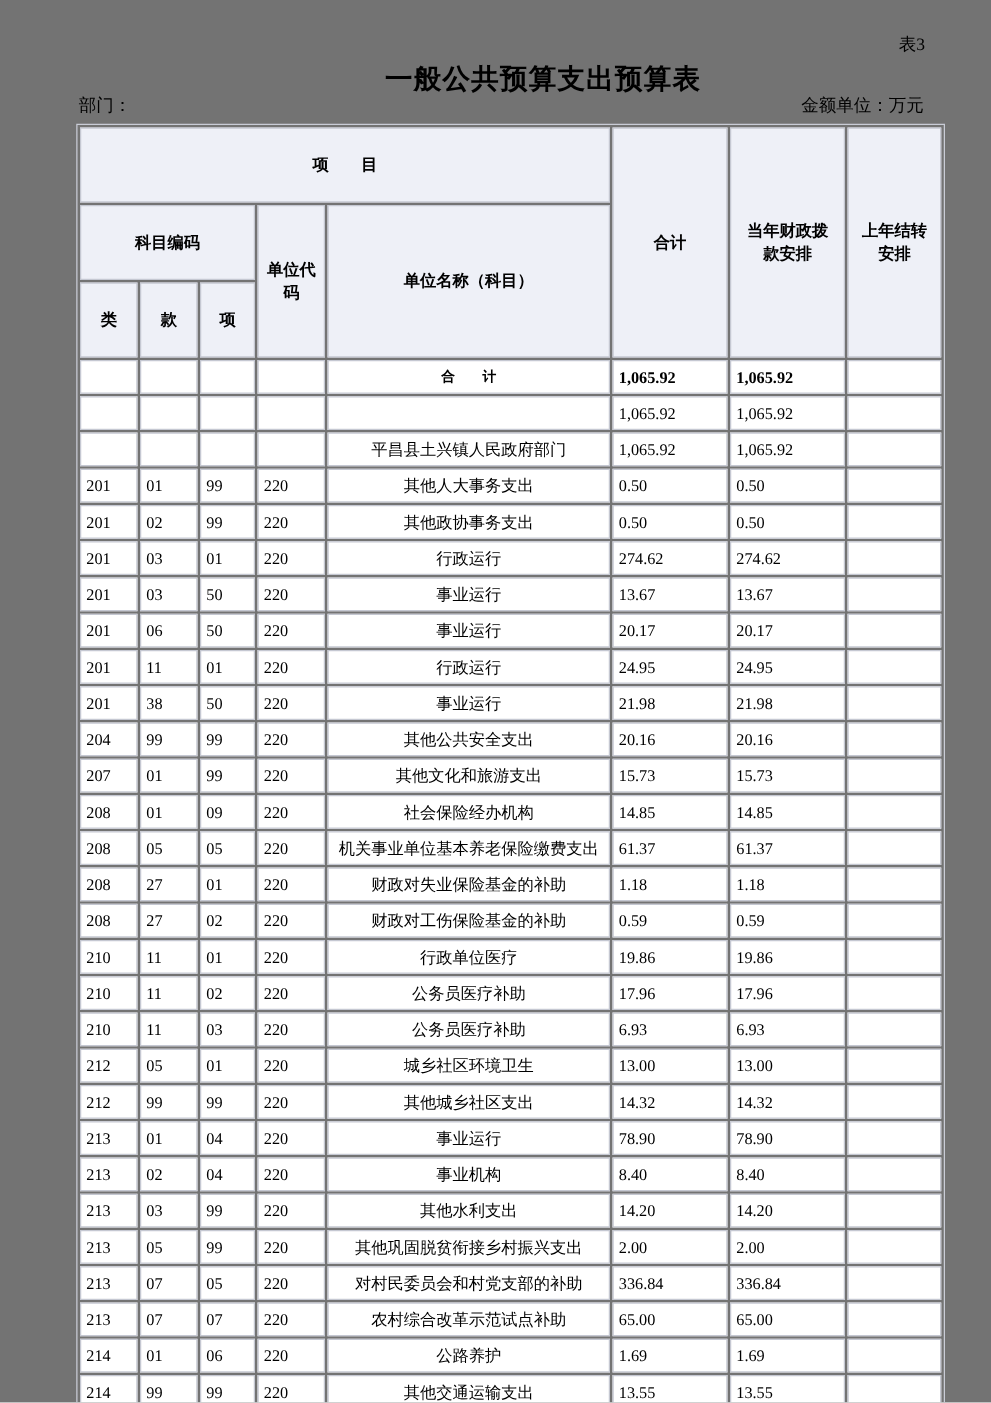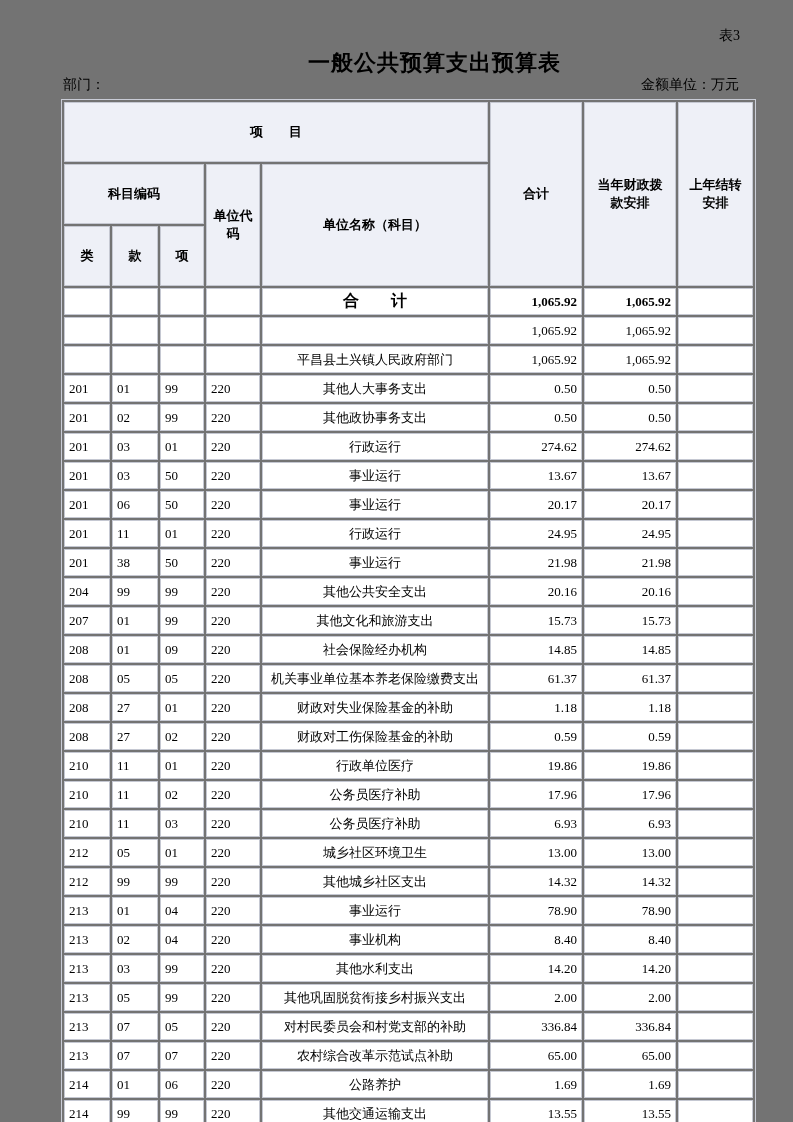--- a/index.html
+++ b/index.html
@@ -65,23 +65,23 @@
   th.th-wide { white-space: pre; }
   th.th-multi { white-space: pre-line; line-height: 1.35; }
   table.budget td {
     background: #ffffff;
     height: 27px;
     font-size: 13px;
     padding: 1px 4px;
   }
   td.c-cls, td.c-sec, td.c-itm, td.c-code { text-align: left; padding-left: 5px; }
   td.c-name { text-align: center; padding-left: 5px; font-size: 12.5px; }
-  td.c-total, td.c-current { text-align: right; padding-right: 4px; font-size: 13.5px; }
+  td.c-total, td.c-current { padding-right: 4px; font-size: 13.5px; }
   tr.total-row td { font-weight: bold; }
-  tr.total-row td.c-name { text-align: center; white-space: pre; font-size: 16px; }
+  tr.total-row td.c-name { text-align: center; white-space: pre; font-size: 11px; }
   
   tr.hdr-r1 th { height: 27px; }
   tr.hdr-r2 th { height: 25px; margin-top: 15px; }
   tr.hdr-r3 th { height: 31px; }
 </style>
 </head>
 <body>
 
 <div class="sheet">
 

